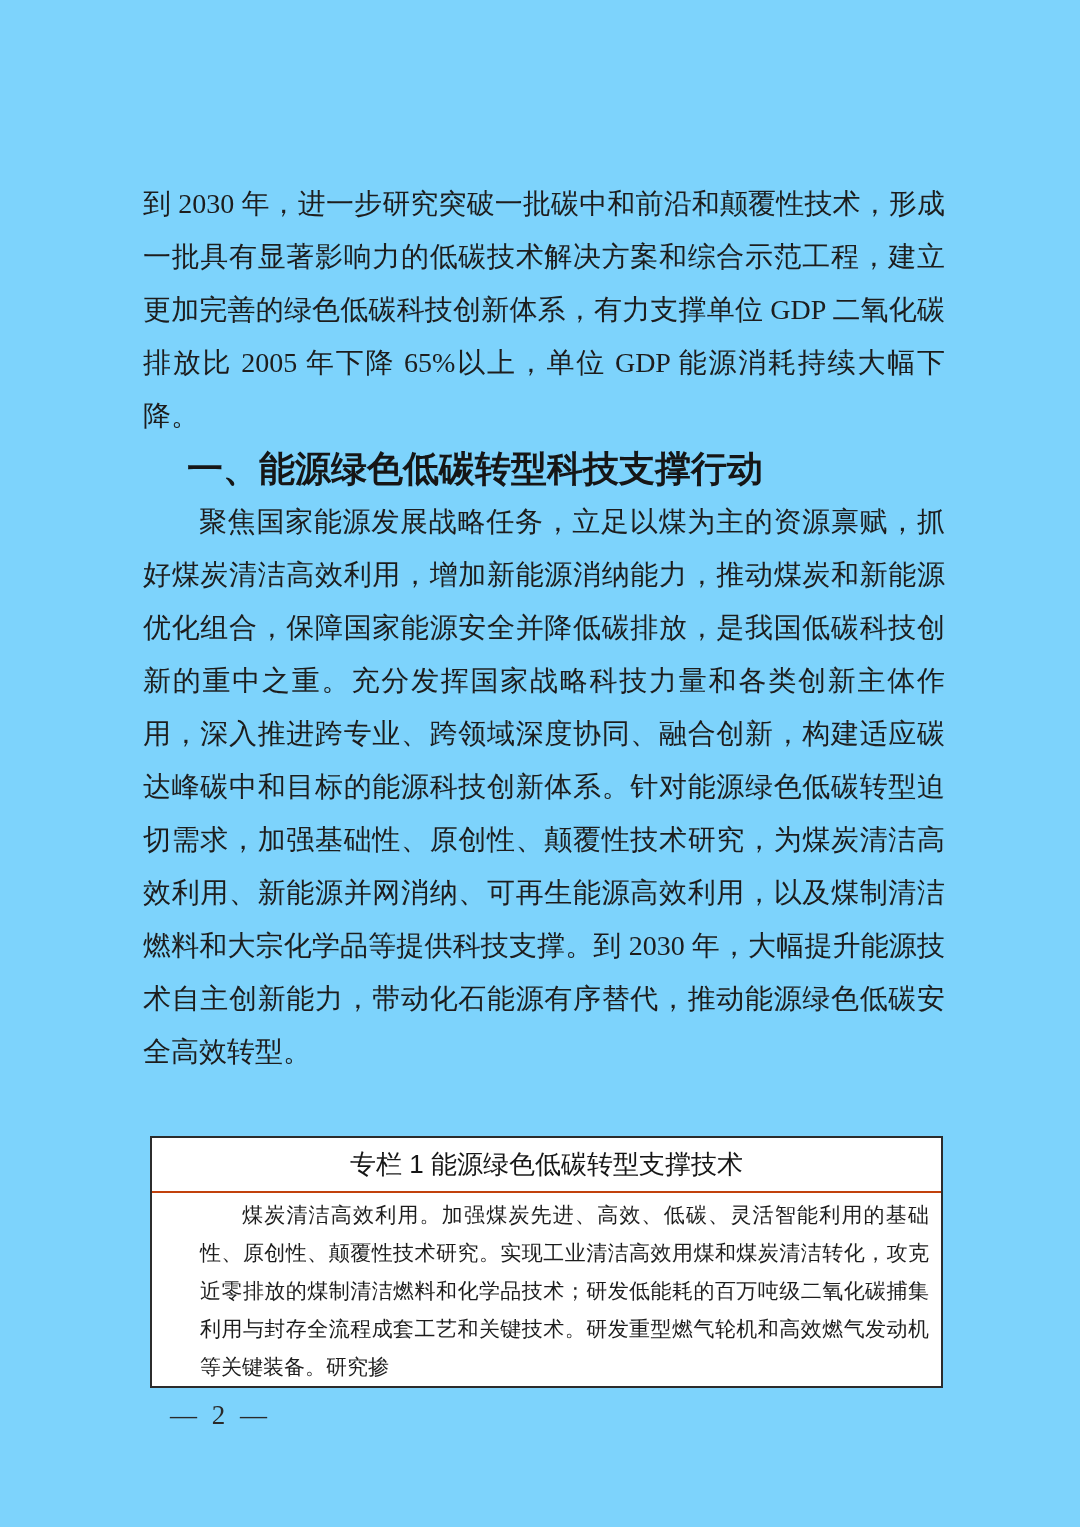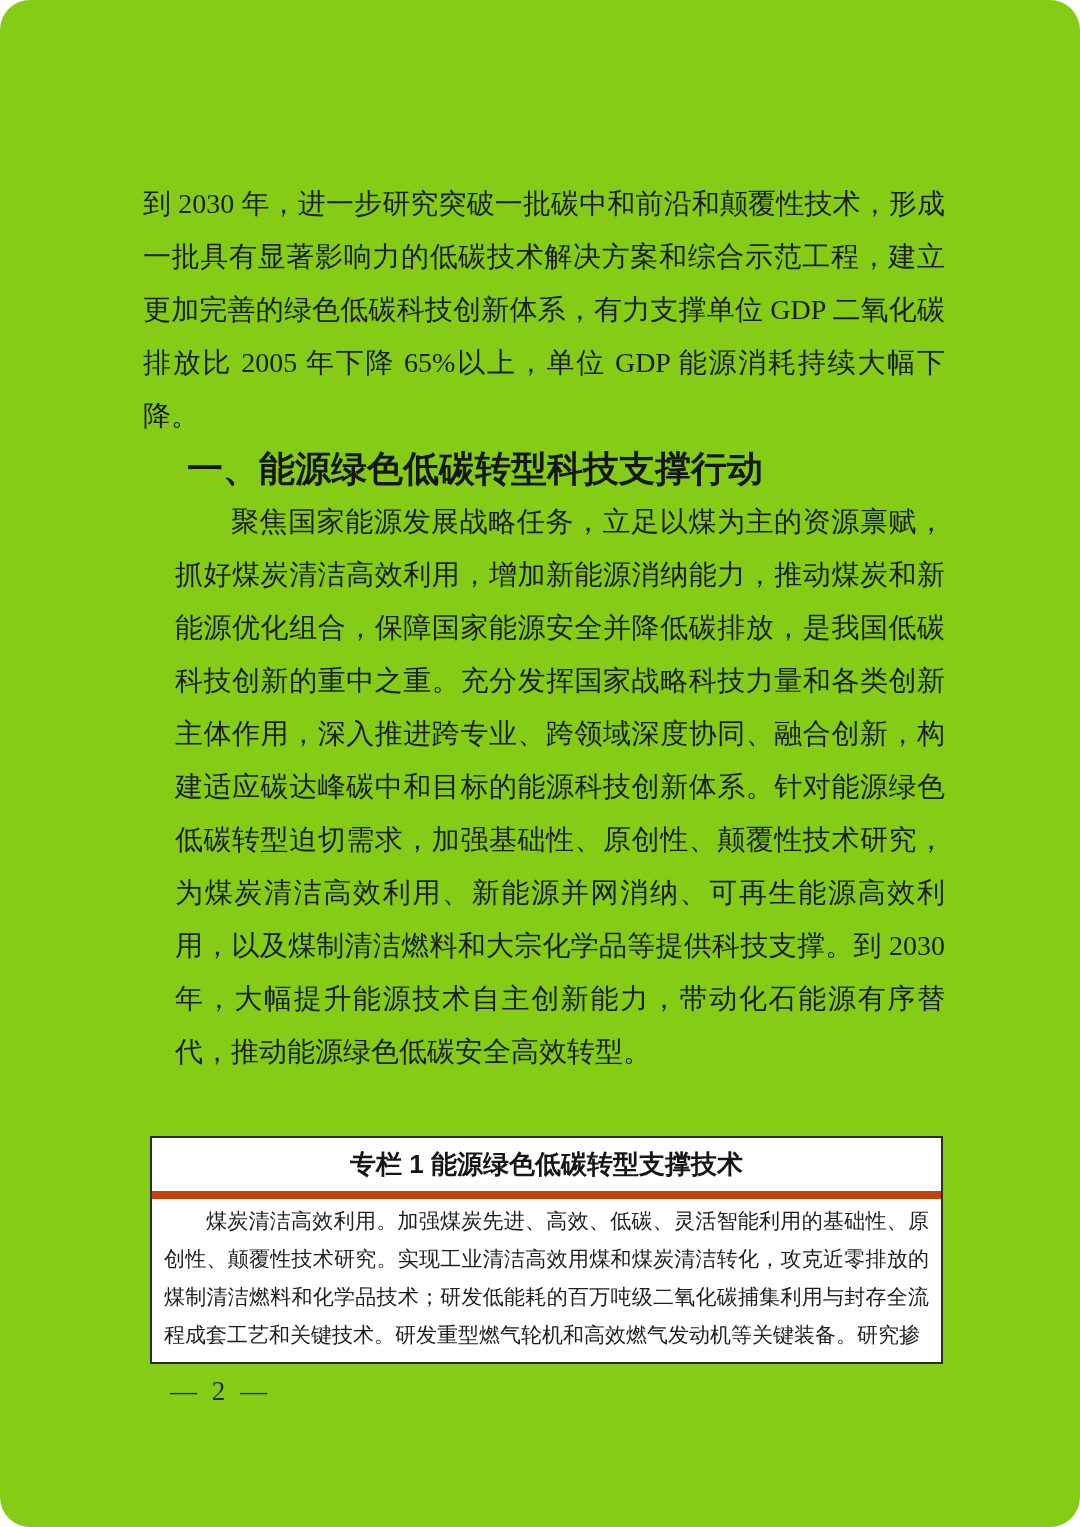--- a/index.html
+++ b/index.html
@@ -4,78 +4,77 @@
 <style>
   html, body {
     margin: 0;
     padding: 0;
     background: #ffffff;
   }
   .page {
     position: relative;
     width: 1080px;
     height: 1527px;
-    background: #84cc16;
+    background: #7dd3fc;
     overflow: hidden;
     font-family: "Liberation Serif", serif;
     color: #1d1d1d;
-    border-radius: 30px;
   }
   .content {
     position: absolute;
     left: 143px;
     top: 177px;
     width: 802px;
   }
   .para {
     font-size: 28px;
     line-height: 53px;
     text-align: justify;
     text-justify: inter-character;
     margin: 0;
     word-break: break-all;
   }
   .para.indent {
     text-indent: 56px;
-    margin-left: 32px;
   }
   .heading {
     font-family: "Liberation Sans", sans-serif;
     font-weight: 700;
     font-size: 36px;
     line-height: 53px;
     margin: 0;
     text-indent: 44px;
     color: #161616;
   }
   .callout {
     margin-top: 58px;
     margin-left: 7px;
     width: 789px;
     border: 2px solid #2c2c2c;
     background: #ffffff;
   }
   .callout-title {
     font-family: "Liberation Sans", sans-serif;
-    font-weight: 700;
+    font-weight: 400;
     font-size: 26px;
     line-height: 53px;
     height: 53px;
     text-align: center;
-    border-bottom: 8px solid #c2410c;
+    border-bottom: 2px solid #c2410c;
     color: #161616;
   }
   .callout-body {
     font-size: 21px;
     line-height: 38px;
-    padding: 3px 12px 8px 12px;
+    padding: 3px 12px 0 12px;
     text-align: justify;
     text-justify: inter-character;
     text-indent: 42px;
     word-break: break-all;
+    margin-left: 36px;
   }
   .page-number {
     margin-top: 12px;
     margin-left: 27px;
     font-size: 27px;
     letter-spacing: 4px;
     color: #2a2a2a;
   }
 </style>
 </head>

